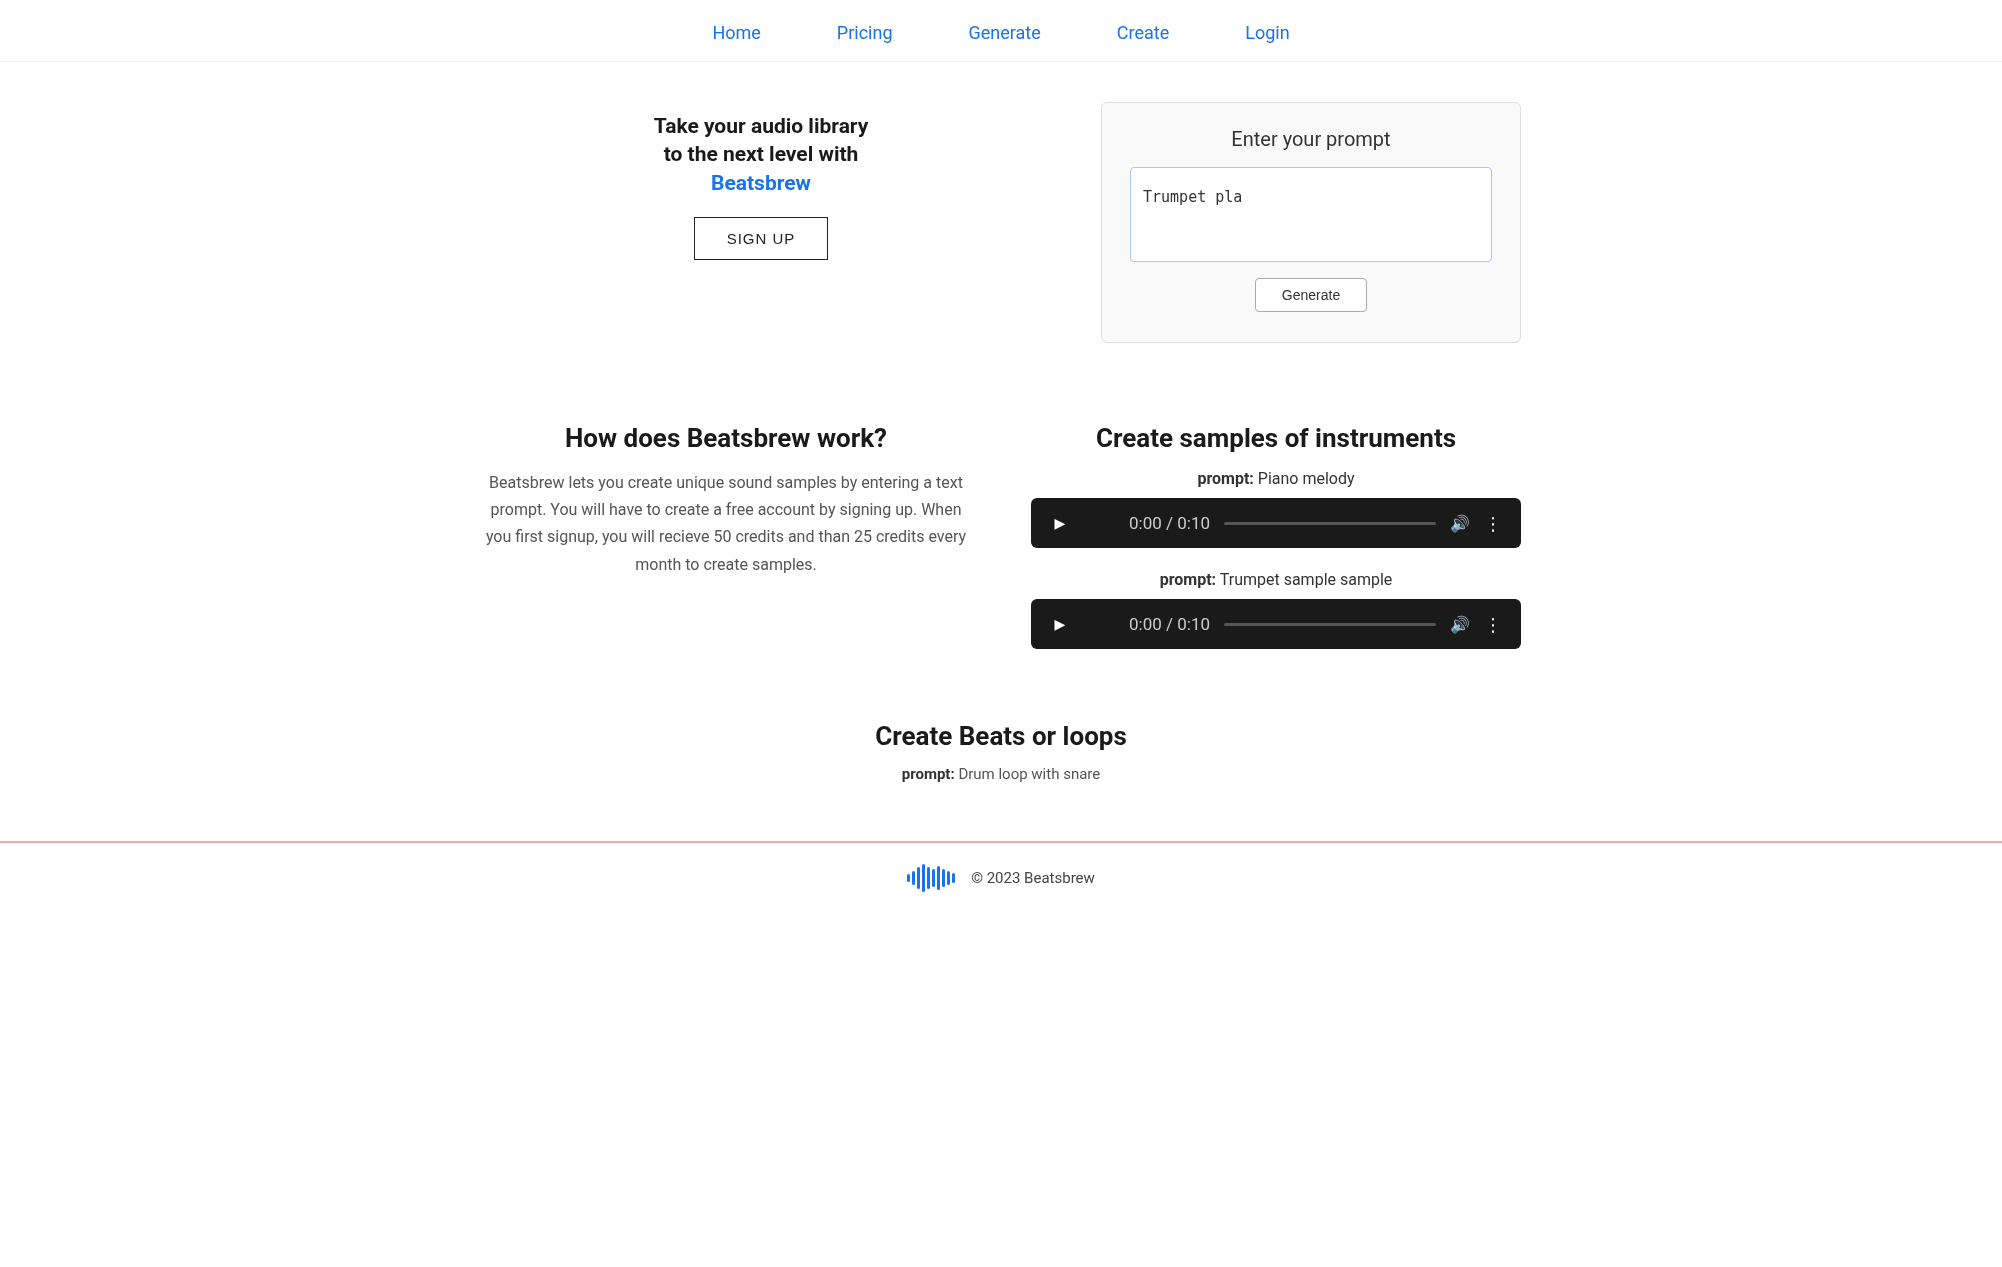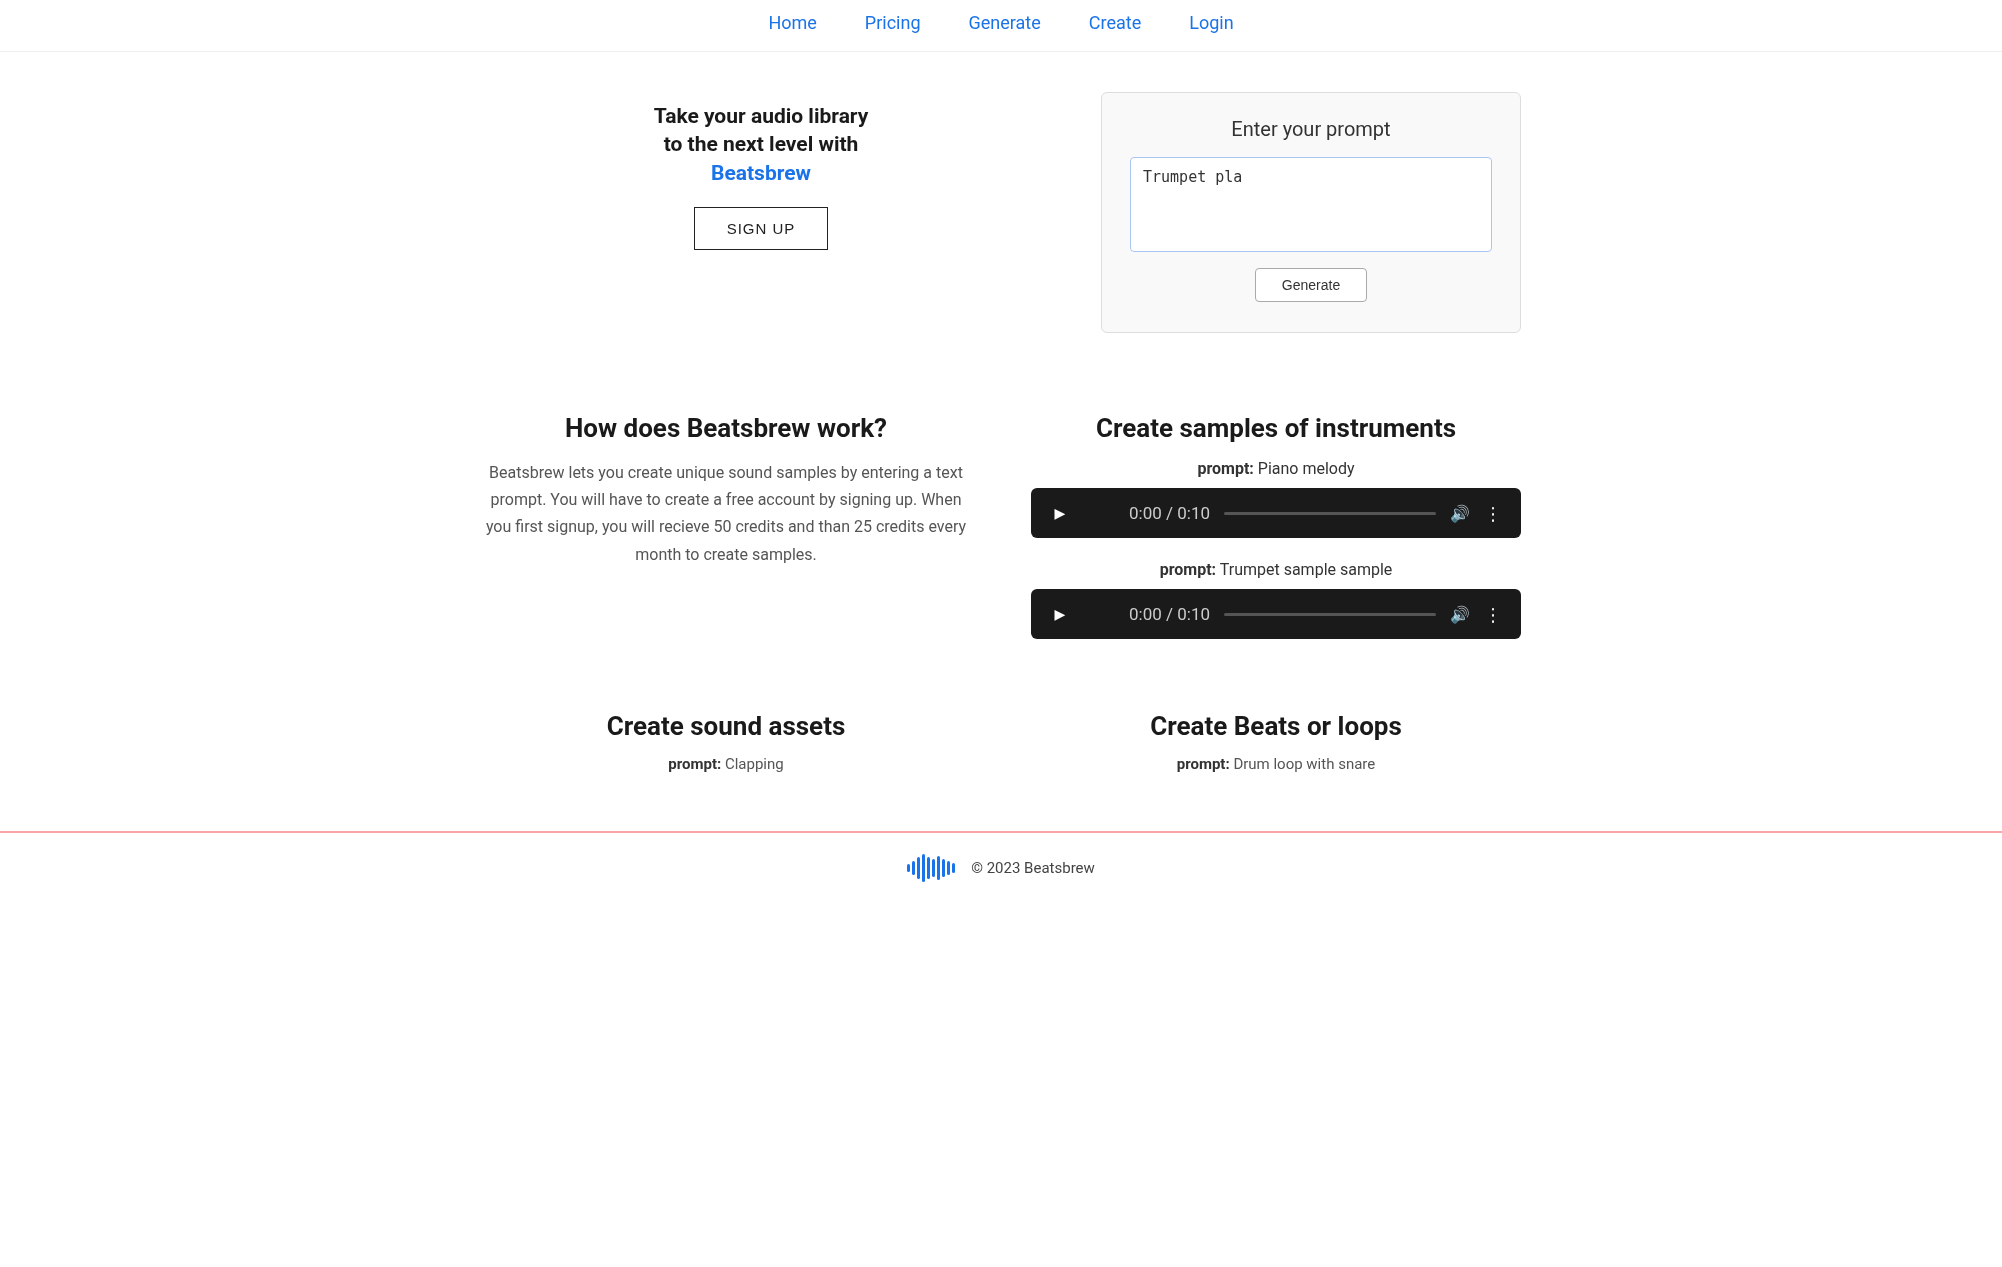--- a/index.html
+++ b/index.html
@@ -8,22 +8,22 @@
       background: #fff;
       color: #222;
       min-height: 1267px;
     }
 
     
     nav {
       display: flex;
       justify-content: center;
       align-items: center;
-      gap: 48px;
-      padding: 12px 0 18px;
+      gap: 76px;
+      padding: 22px 0 18px;
       border-bottom: none;
     }
     nav a {
       text-decoration: none;
       color: #1a73e8;
       font-size: 18px;
       font-weight: 400;
     }
 
     
@@ -88,21 +88,21 @@
       font-weight: 400;
       color: #333;
       margin-bottom: 16px;
     }
     .prompt-textarea {
       width: 100%;
       height: 95px;
       border: 1.5px solid #aac6f5;
       border-radius: 4px;
       background: #fff;
-      padding: 10px 12px;
+      padding: 20px 12px;
       font-size: 15px;
       color: #333;
       resize: none;
       outline: none;
       margin-bottom: 16px;
     }
     .generate-btn {
       border: 1px solid #aaa;
       background: #fff;
       color: #333;
@@ -343,27 +343,20 @@
           <div class="progress-fill"></div>
         </div>
         <span class="volume-btn">🔊</span>
         <span class="more-btn">⋮</span>
       </div>
     </div>
   </div>
 </div>
 
 <div class="bottom-sections">
-  <div class="bottom-section-left">
-    <h2>Create sound assets</h2>
-    <p class="prompt-label-small">
-      <strong>prompt:</strong>
-      <span>Clapping</span>
-    </p>
-  </div>
   <div class="bottom-section-right">
     <h2>Create Beats or loops</h2>
     <p class="prompt-label-small">
       <strong>prompt:</strong>
       <span>Drum loop with snare</span>
     </p>
   </div>
 </div>
 
 <footer>

